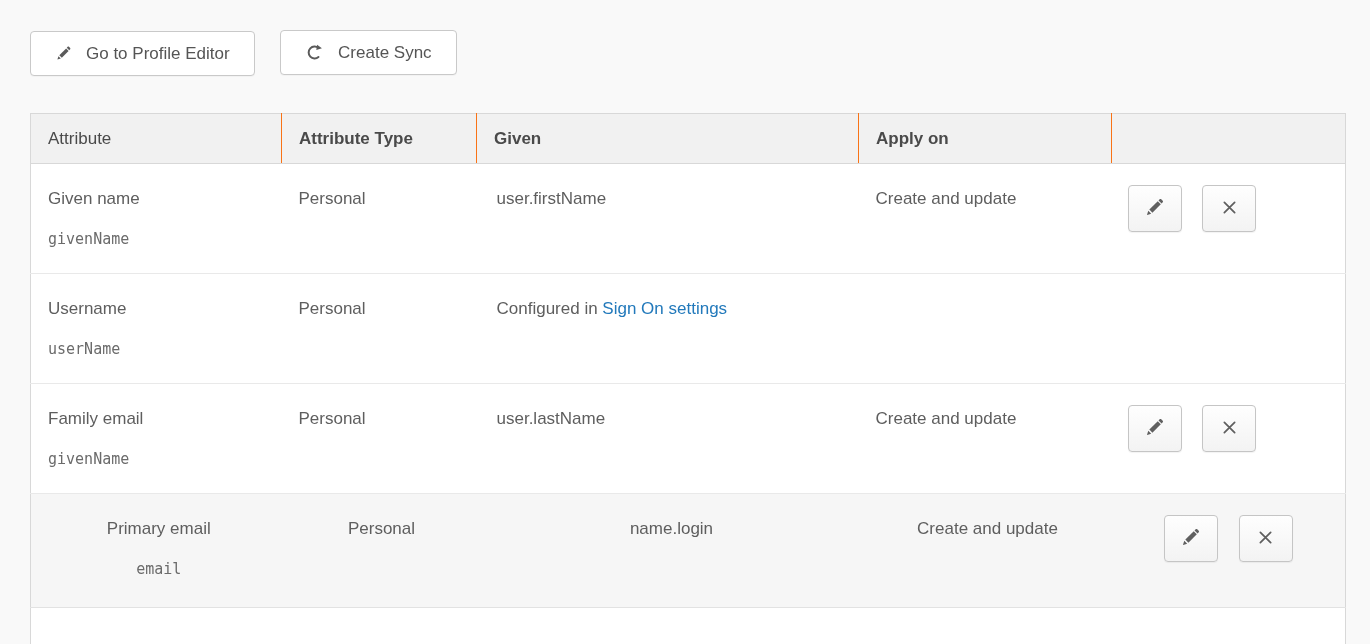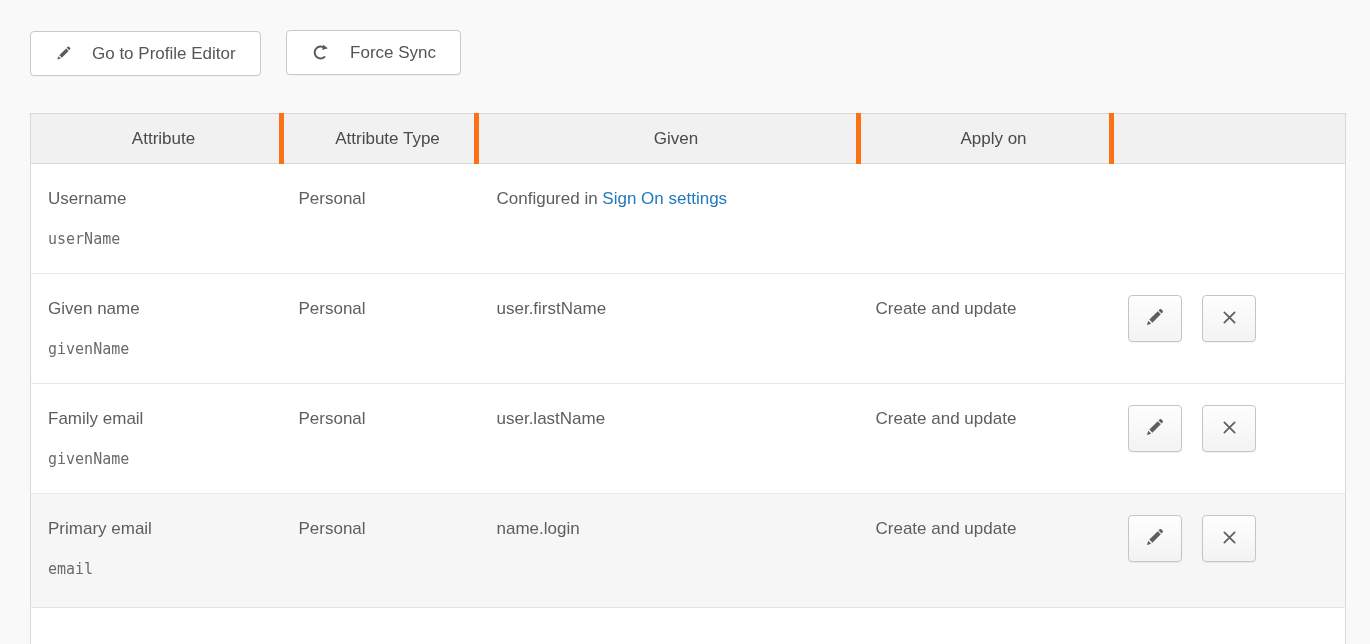--- a/index.html
+++ b/index.html
@@ -7,50 +7,50 @@
   body {
     width: 1370px; height: 644px; overflow: hidden;
     background: #f9f9f9;
     font-family: "Liberation Sans", "DejaVu Sans", sans-serif;
     color: #5e5e5e;
   }
 
   
   .toolbar { padding: 30px 0 0 30px; height: 75px; }
   .btn {
-    display: inline-flex; align-items: center; gap: 20px;
+    display: inline-flex; align-items: center; gap: 14px;
     height: 45px; padding: 0 24px; margin-right: 21px;
     background: #ffffff;
     border: 1px solid #c9c9c9; border-radius: 4px;
     font-family: inherit; font-size: 17px; color: #555555;
     cursor: pointer; box-shadow: 0 1px 1px rgba(0,0,0,0.03);
   }
   .btn .ic { display: inline-flex; }
 
   
   .table-wrap { margin-left: 30px; margin-top: 38px; }
   table {
     width: 1315px; table-layout: fixed; border-collapse: collapse;
     background: #ffffff; border: 1px solid #d8d8d8;
   }
   thead th {
     height: 50px; background: #f1f1f1;
     border-bottom: 1px solid #d8d8d8;
     font-weight: normal; font-size: 17px; color: #4a4a4a;
-    text-align: center; padding: 0 0 0 17px;
-  }
-  thead th + th { border-left: 5px solid #f97316; }
+    text-align: left; padding: 0 0 0 17px;
+  }
+  thead th + th { border-left: 1px solid #f97316; font-weight: bold; }
   tbody td {
     height: 110px; vertical-align: top;
     padding: 25px 12px 0 17px;
     font-size: 17px; color: #5e5e5e;
     border-bottom: 1px solid #e9e9e9;
   }
   tr.tall td { height: 114px; }
-  tr.highlight td { background: #f6f6f6; border-bottom-color: #e2e2e2; }
+  tr.highlight td { background: #f6f6f6; border-bottom-color: #e2e2e2; text-align: center; }
   tr.partial td { height: 70px; border-bottom: none; }
   td.value-cell { padding-left: 20px; }
   .attr-code {
     margin-top: 21px;
     font-family: "DejaVu Sans Mono", "Liberation Mono", monospace;
     font-size: 15px; color: #6b6b6b;
   }
   a.cell-link { color: #2279bb; text-decoration: none; cursor: pointer; }
 
   
@@ -78,21 +78,21 @@
     </span>
     <span>Go to Profile Editor</span>
   </button>
   <button class="btn">
     <span class="ic">
       <svg width="19" height="19" viewBox="0 0 24 24">
         <path d="M17 6.3 A7.5 7.5 0 1 0 17 17.7" fill="none" stroke="#5a5a5a" stroke-width="2.5" stroke-linecap="round"></path>
         <path d="M15.3 2.2 L21.4 6.6 L14.3 8.9 Z" fill="#5a5a5a"></path>
       </svg>
     </span>
-    <span>Force Sync</span>
+    <span>Create Sync</span>
   </button>
 </div>
 
 <div class="table-wrap">
   <table>
     <colgroup>
       <col style="width:251px">
         <col style="width:195px">
         <col style="width:382px">
         <col style="width:253px">
@@ -104,33 +104,20 @@
         <th>Attribute Type</th>
         <th>Given</th>
         <th>Apply on</th>
         <th></th>
       </tr>
     </thead>
     <tbody>
 
       <tr>
         <td>
-          <div>Username</div>
-          <div class="attr-code">userName</div>
-        </td>
-        <td>Personal</td>
-        <td class="value-cell">
-          <span>Configured in </span><a class="cell-link" href="#">Sign On settings</a>
-        </td>
-        <td></td>
-        <td class="actions-cell"></td>
-      </tr>
-
-      <tr>
-        <td>
           <div>Given name</div>
           <div class="attr-code">givenName</div>
         </td>
         <td>Personal</td>
         <td class="value-cell">user.firstName</td>
         <td>Create and update</td>
         <td class="actions-cell">
           <button class="icon-btn">
             <span>
               <svg width="21" height="21" viewBox="0 0 24 24" fill="#5f5f5f">
@@ -145,20 +132,33 @@
               <svg width="19" height="19" viewBox="0 0 24 24">
                 <path d="M5.5 5.5 L18.5 18.5 M18.5 5.5 L5.5 18.5" stroke="#5f5f5f" stroke-width="2.2" stroke-linecap="round" fill="none"></path>
               </svg>
             </span>
           </button>
         </td>
       </tr>
 
       <tr>
         <td>
+          <div>Username</div>
+          <div class="attr-code">userName</div>
+        </td>
+        <td>Personal</td>
+        <td class="value-cell">
+          <span>Configured in </span><a class="cell-link" href="#">Sign On settings</a>
+        </td>
+        <td></td>
+        <td class="actions-cell"></td>
+      </tr>
+
+      <tr>
+        <td>
           <div>Family email</div>
           <div class="attr-code">givenName</div>
         </td>
         <td>Personal</td>
         <td class="value-cell">user.lastName</td>
         <td>Create and update</td>
         <td class="actions-cell">
           <button class="icon-btn">
             <span>
               <svg width="21" height="21" viewBox="0 0 24 24" fill="#5f5f5f">

